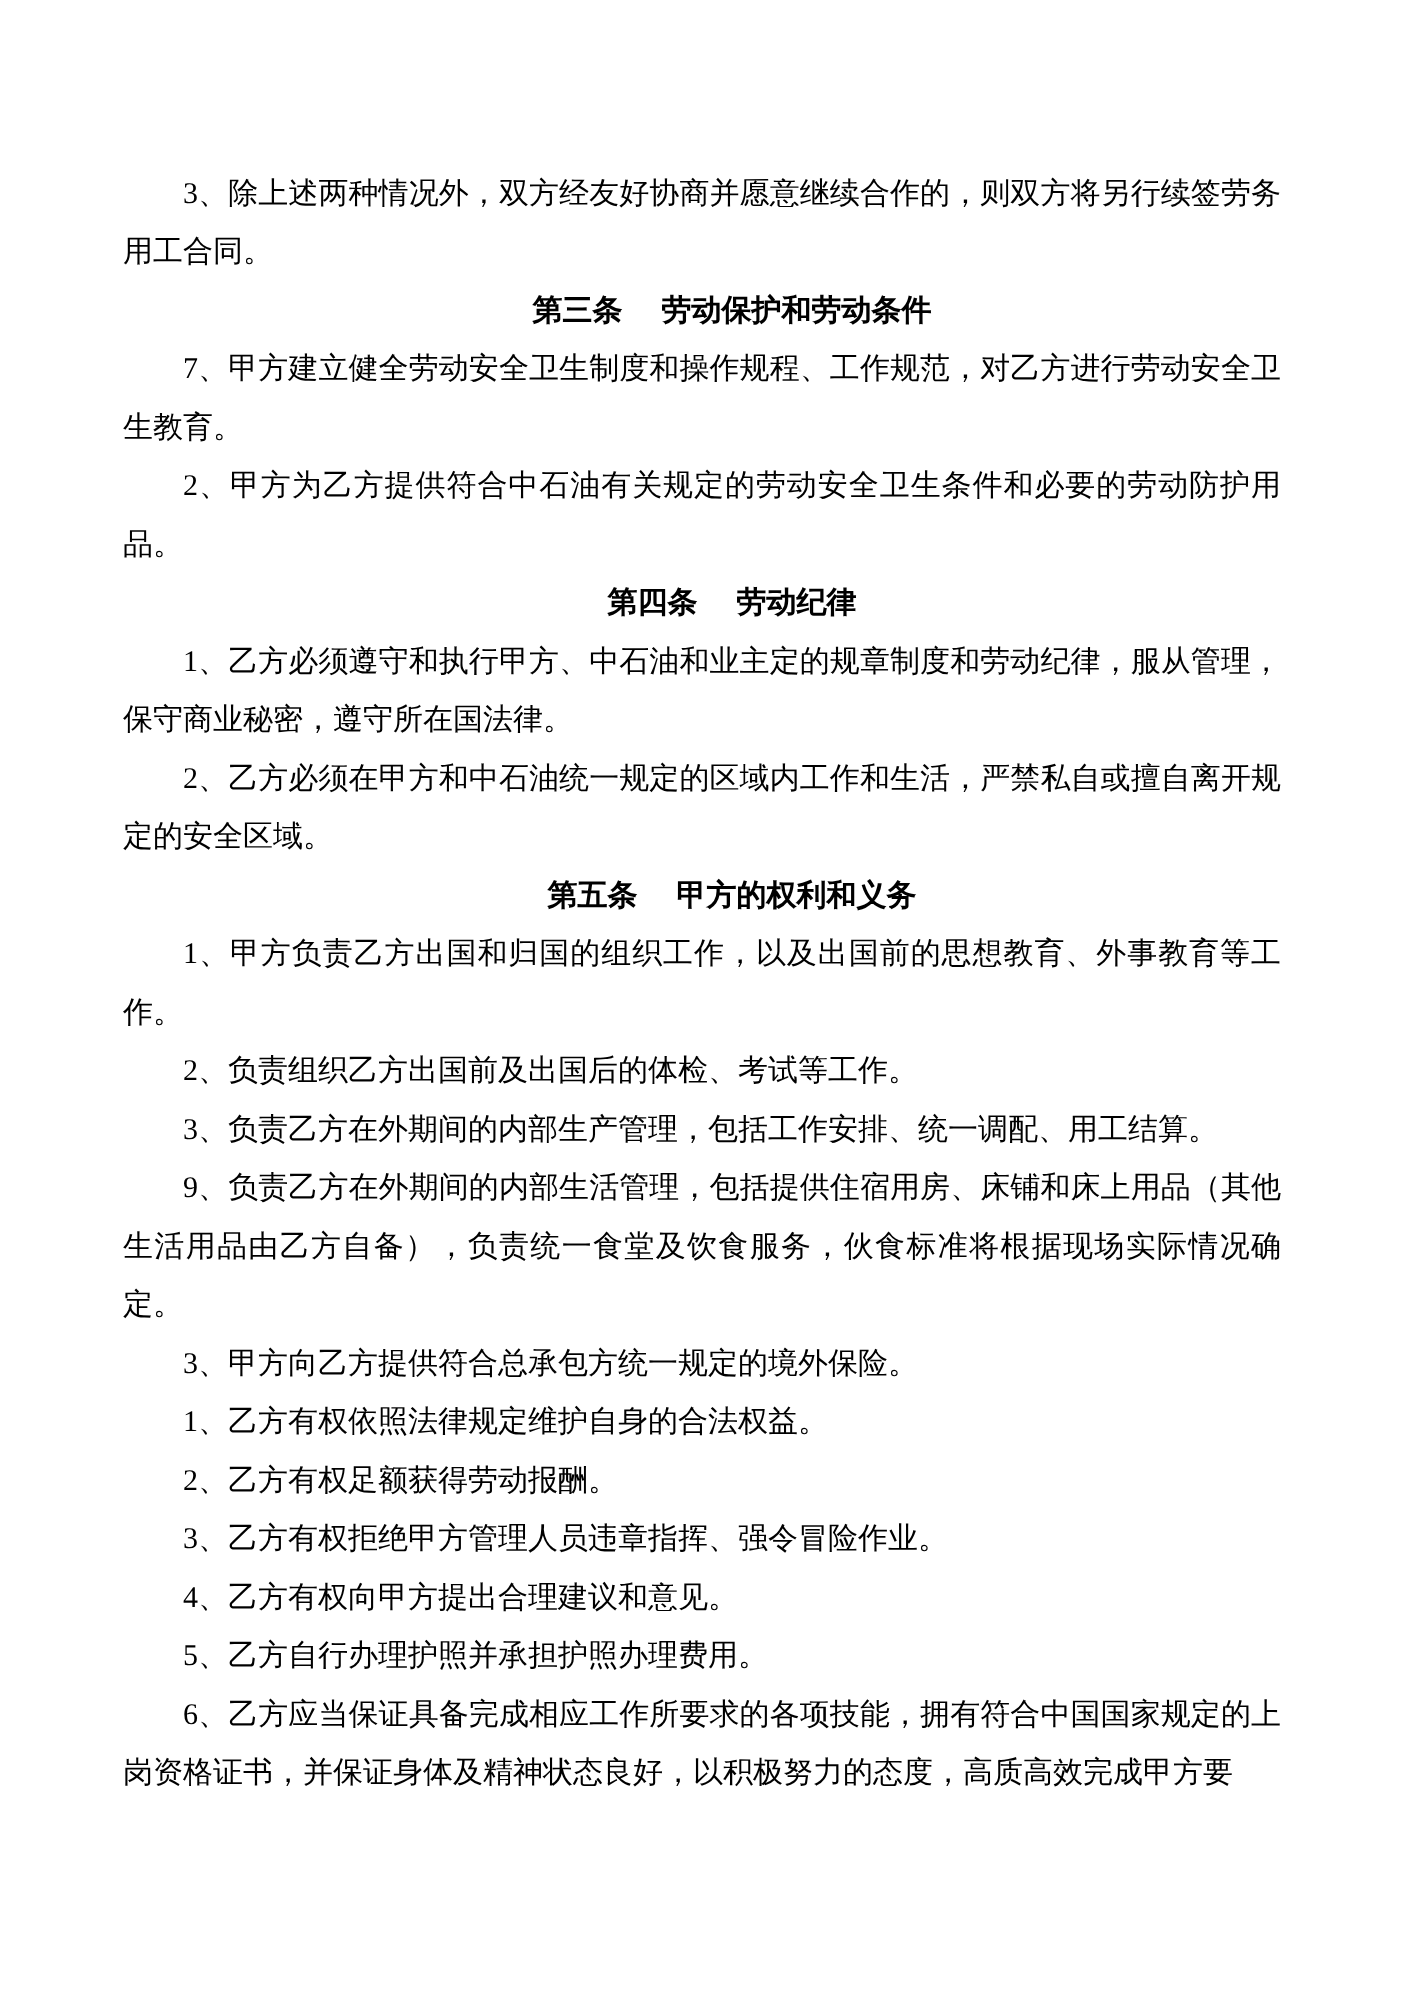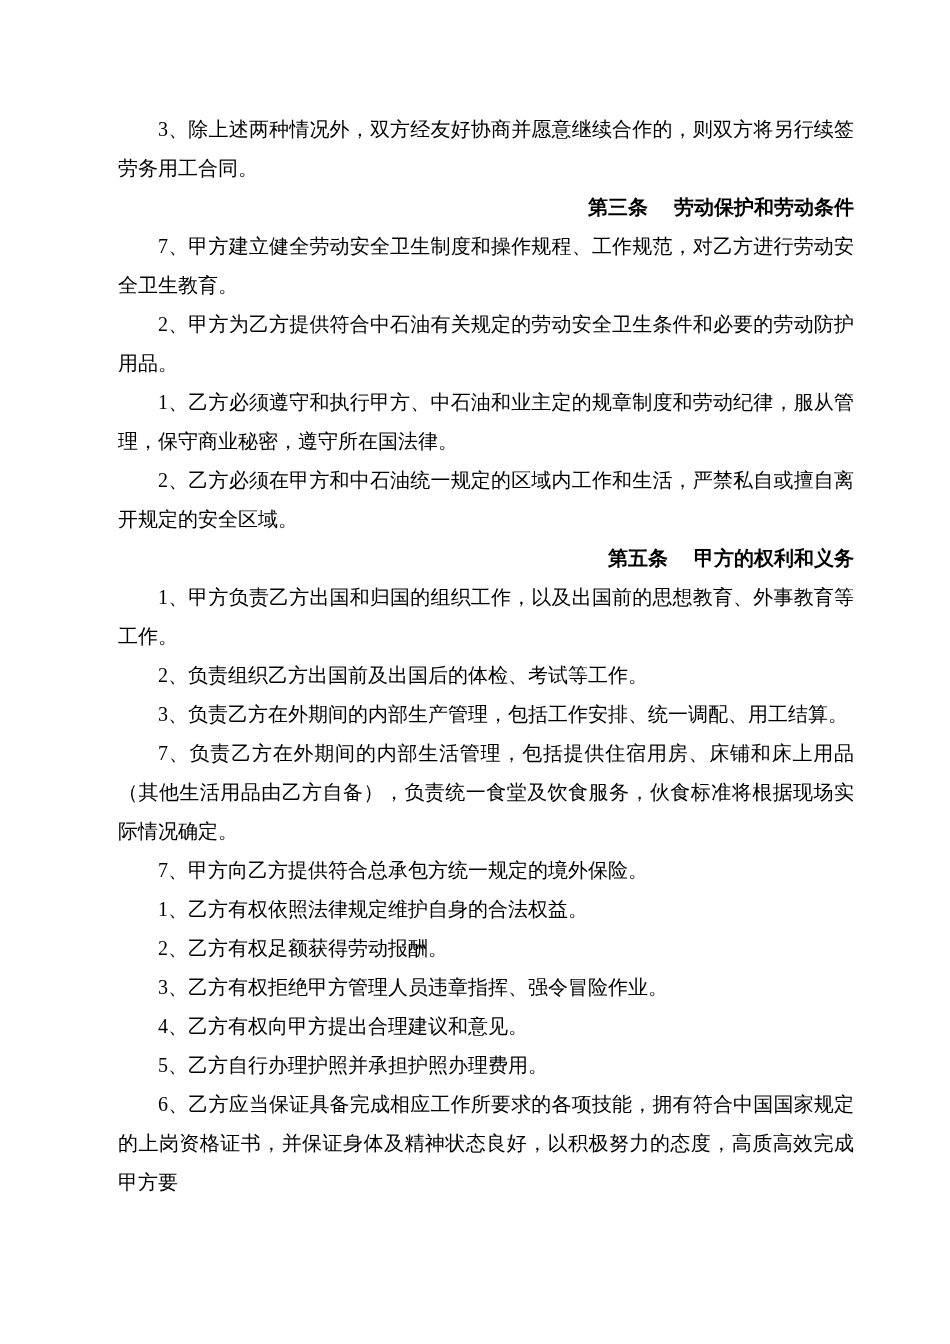--- a/index.html
+++ b/index.html
@@ -10,59 +10,60 @@
     width: 950px;
     height: 1344px;
     background: #ffffff;
     color: #000000;
     font-family: "Liberation Serif", "DejaVu Serif", serif;
   }
   .page {
     box-sizing: border-box;
     width: 950px;
     height: 1344px;
-    padding: 110px 96px 40px 118px;
+    padding: 110px 96px 40px 82px;
     overflow: hidden;
     background: #ffffff;
   }
   .para {
     margin: 0;
     font-size: 20px;
     line-height: 39px;
     text-align: justify;
     text-indent: 2em;
   }
   .heading {
     font-weight: bold;
-    text-align: right;
+    text-align: center;
     font-family: "Liberation Sans", "DejaVu Sans", sans-serif;
     font-size: 20px;
   }
   .hgap {
     display: inline-block;
     width: 26px;
   }
 </style>
 </head>
 <body style="background: rgb(255, 255, 255); color: rgb(0, 0, 0);">
 
 <div class="page">
   <div id="doc-body">
       <p class="para">3、除上述两种情况外，双方经友好协商并愿意继续合作的，则双方将另行续签劳务用工合同。</p>
       <p class="para heading"><span>第三条</span><span class="hgap"></span><span>劳动保护和劳动条件</span></p>
       <p class="para">7、甲方建立健全劳动安全卫生制度和操作规程、工作规范，对乙方进行劳动安全卫生教育。</p>
       <p class="para">2、甲方为乙方提供符合中石油有关规定的劳动安全卫生条件和必要的劳动防护用品。</p>
+      <p class="para heading"><span>第四条</span><span class="hgap"></span><span>劳动纪律</span></p>
       <p class="para">1、乙方必须遵守和执行甲方、中石油和业主定的规章制度和劳动纪律，服从管理，保守商业秘密，遵守所在国法律。</p>
       <p class="para">2、乙方必须在甲方和中石油统一规定的区域内工作和生活，严禁私自或擅自离开规定的安全区域。</p>
       <p class="para heading"><span>第五条</span><span class="hgap"></span><span>甲方的权利和义务</span></p>
       <p class="para">1、甲方负责乙方出国和归国的组织工作，以及出国前的思想教育、外事教育等工作。</p>
       <p class="para">2、负责组织乙方出国前及出国后的体检、考试等工作。</p>
       <p class="para">3、负责乙方在外期间的内部生产管理，包括工作安排、统一调配、用工结算。</p>
-      <p class="para">7、负责乙方在外期间的内部生活管理，包括提供住宿用房、床铺和床上用品（其他生活用品由乙方自备），负责统一食堂及饮食服务，伙食标准将根据现场实际情况确定。</p>
-      <p class="para">7、甲方向乙方提供符合总承包方统一规定的境外保险。</p>
+      <p class="para">9、负责乙方在外期间的内部生活管理，包括提供住宿用房、床铺和床上用品（其他生活用品由乙方自备），负责统一食堂及饮食服务，伙食标准将根据现场实际情况确定。</p>
+      <p class="para">3、甲方向乙方提供符合总承包方统一规定的境外保险。</p>
       <p class="para">1、乙方有权依照法律规定维护自身的合法权益。</p>
       <p class="para">2、乙方有权足额获得劳动报酬。</p>
       <p class="para">3、乙方有权拒绝甲方管理人员违章指挥、强令冒险作业。</p>
       <p class="para">4、乙方有权向甲方提出合理建议和意见。</p>
       <p class="para">5、乙方自行办理护照并承担护照办理费用。</p>
       <p class="para">6、乙方应当保证具备完成相应工作所要求的各项技能，拥有符合中国国家规定的上岗资格证书，并保证身体及精神状态良好，以积极努力的态度，高质高效完成甲方要</p>
     </div>
 </div>
 
 </body></html>

